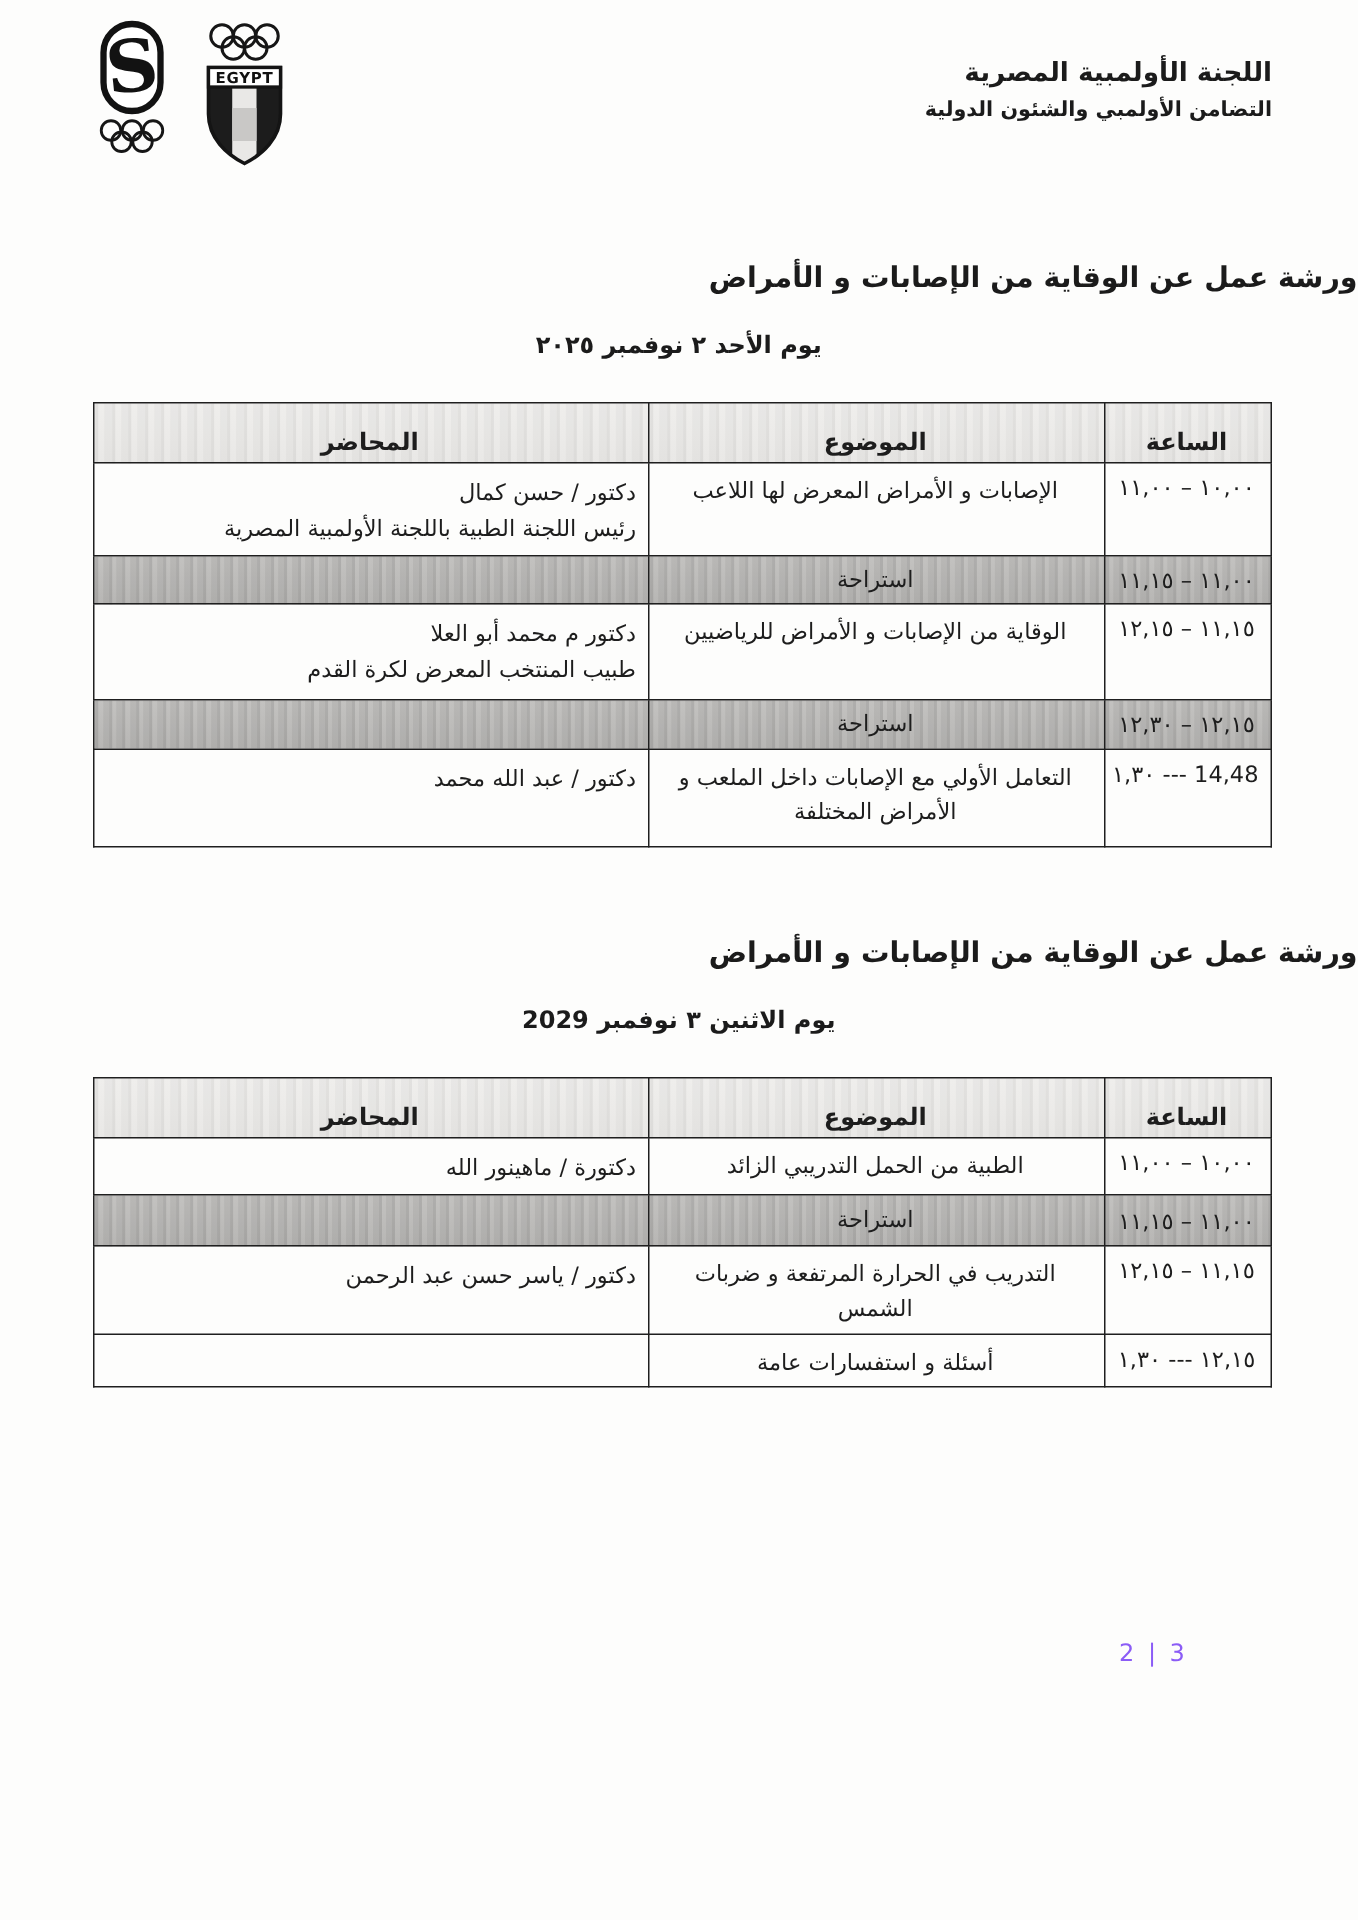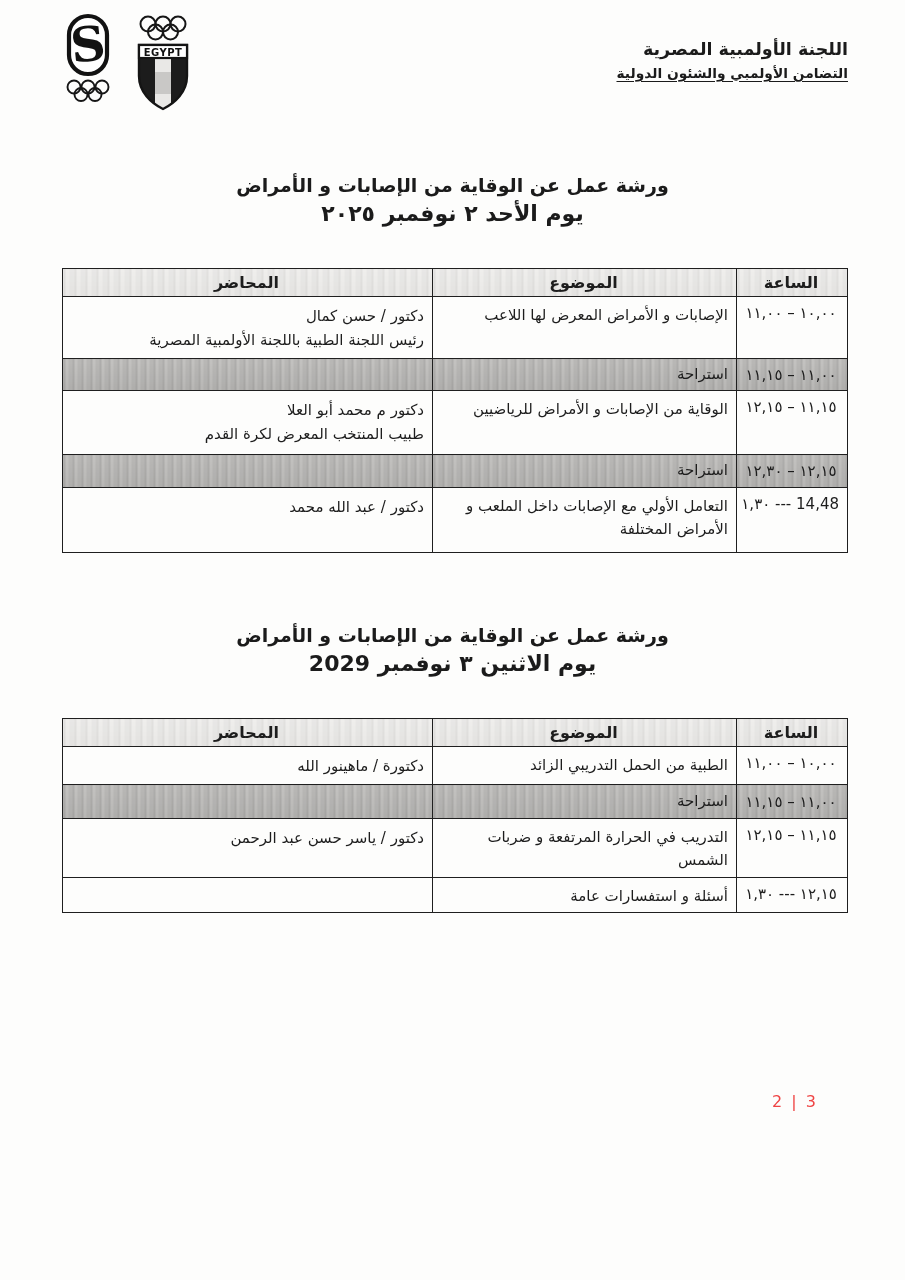--- a/index.html
+++ b/index.html
@@ -12,68 +12,68 @@
     direction:rtl;
   }
   .page{position:relative;width:905px;height:1280px;}
 
   
   .org-header{
     position:absolute;top:38px;right:57px;
     line-height:1.35;
   }
   .org-line1{font-size:17.5px;font-weight:bold;letter-spacing:.2px;}
-  .org-line2{font-size:13.8px;font-weight:bold;text-decoration:underline;text-underline-offset:3px;margin-top:2px;}
+  .org-line2{font-size:13.8px;font-weight:bold;text-underline-offset:3px;margin-top:2px;}
 
   .logos{position:absolute;left:60px;top:12px;display:flex;gap:16px;align-items:flex-start;}
   .logo svg{display:block;}
 
   
   .section-title{position:absolute;right:0;left:0;text-align:center;}
-  .title-line{font-size:19px;font-weight:bold;letter-spacing:.2px;}
-  .date-line{font-size:22px;font-weight:bold;margin-top:5px;}
+  .title-line{font-size:19px;font-weight:bold;letter-spacing:.2px;text-align:right;}
+  .date-line{font-size:16px;font-weight:bold;margin-top:24px;}
   #title-day1{top:174px;}
   #title-day2{top:624px;}
 
   
   table.schedule{
     position:absolute;right:57px;width:785px;
     border-collapse:collapse;table-layout:fixed;
     font-size:15px;color:#1d1d1d;
   }
   #table-day1{top:268px;}
   #table-day2{top:718px;}
   col.col-time{width:111px;}
   col.col-topic{width:304px;}
   col.col-lect{width:370px;}
   .schedule th,.schedule td{
     border:1.6px solid #1f1f1f;
-    padding:4px 8px 4px 6px;
+    padding:16px 8px 4px 6px;
     vertical-align:top;
   }
   .schedule th{
     font-size:16px;font-weight:bold;text-align:center;vertical-align:middle;
     background:
       repeating-linear-gradient(90deg, rgba(0,0,0,0.055) 0 2px, rgba(0,0,0,0) 2px 6px, rgba(0,0,0,0.028) 6px 11px),
       linear-gradient(#efeeec,#e9e8e6);
   }
   td.time{text-align:center;white-space:nowrap;padding-top:7px;}
-  td.topic{text-align:right;padding-top:7px;line-height:1.55;}
+  td.topic{text-align:center;padding-top:7px;line-height:1.55;}
   td.lect{padding-top:7px;line-height:1.6;margin-top:27px;}
   tr.break-row td{
     background:
       repeating-linear-gradient(90deg, rgba(0,0,0,0.10) 0 2px, rgba(0,0,0,0) 2px 5px, rgba(0,0,0,0.05) 5px 9px),
       linear-gradient(#c3c2c0,#b7b6b4);
     vertical-align:middle;padding-top:4px;
   }
 
   
   .page-number{
-    position:absolute;left:772px;top:1092px;
-    font-size:16px;color:#ef4444;direction:ltr;letter-spacing:2px;
+    position:absolute;left:746px;top:1092px;
+    font-size:16px;color:#8b5cf6;direction:ltr;letter-spacing:2px;
   }
 </style>
 </head>
 <body>
 
 <div class="page">
 
   <div class="logos">
     <div class="logo">
       <svg width="62" height="102" viewBox="0 0 62 102">

